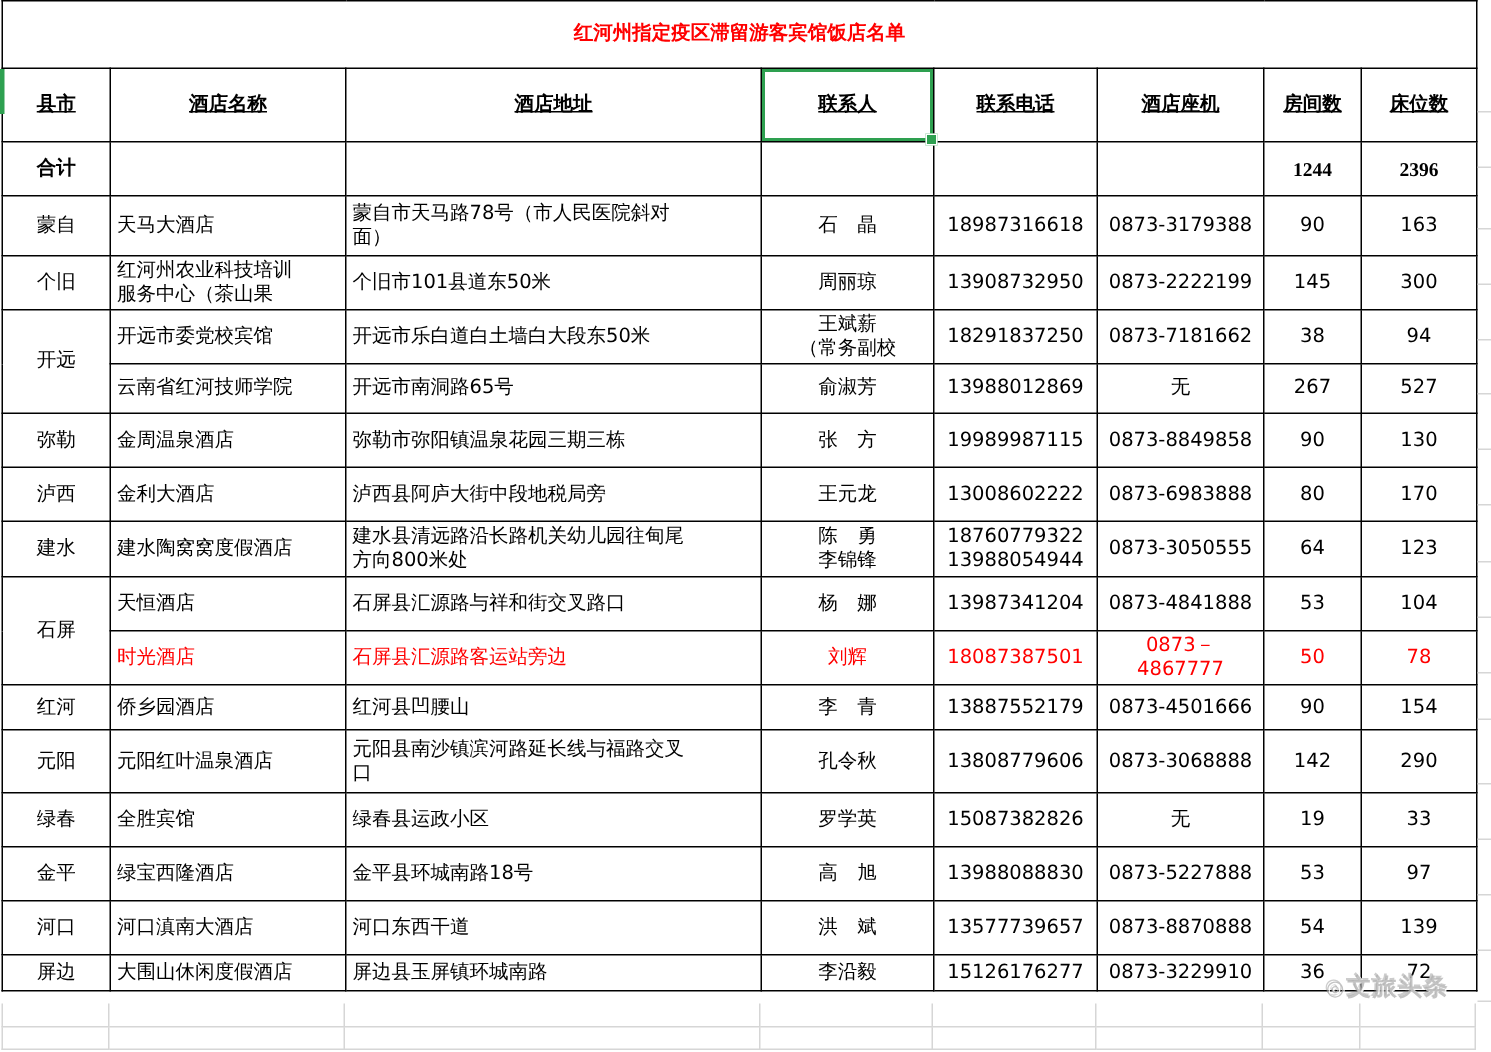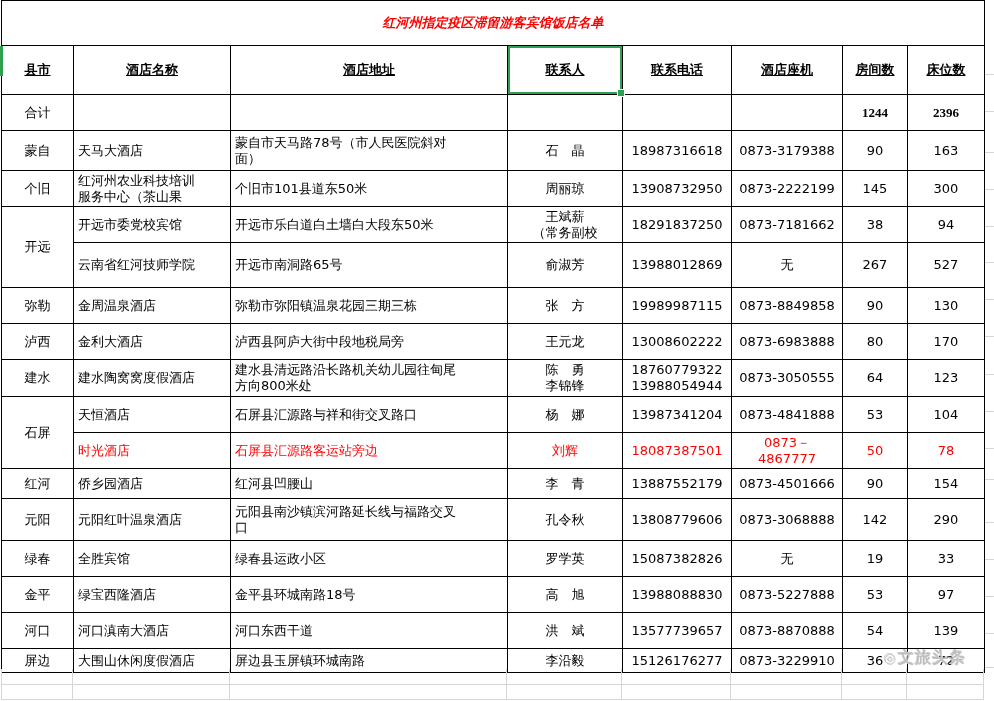--- a/index.html
+++ b/index.html
@@ -10,32 +10,32 @@
   }
   table.sheet {
     position:absolute; left:1px; top:0; width:984px;
     border-collapse:collapse; table-layout:fixed;
   }
   .sheet td, .sheet th {
     border:1px solid #000; padding:0 4px; font-size:13px; line-height:16px;
     vertical-align:middle; overflow:hidden; white-space:pre-line;
   }
   .title-cell {
-    text-align:center; color:#FF0000; font-weight:bold; font-size:15px;font-style:italic;
+    text-align:center; color:#FF0000; font-weight:bold; font-size:15px;
   }
   .sheet th { font-weight:bold; text-align:center; padding:0 2px;text-decoration:underline; }
   th.selected { box-shadow: inset 0 0 0 2px #2EA050; position:relative; overflow:visible; }
   .handle {
     position:absolute; right:-3px; bottom:-3px; width:6px; height:6px;
     background:#2EA050; border:1px solid #fff; z-index:3; display:block;
   }
   td.c { text-align:center; }
   td.l { text-align:left; }
   tr.hl td { color:#FF0000; }
-  .total-label { font-weight:normal; font-size:14px; }
+  .total-label { font-weight:bold; font-size:14px; }
   .serifnum { font-family:Liberation Serif, serif; font-weight:bold; font-size:14px; }
   .green-edge { position:absolute; left:0; top:46px; width:3px; height:30px; background:#2EA050; z-index:2; }
   .bottom-grid {
     position:absolute; left:1px; top:669px; display:grid;
     grid-template-columns:72px 157px 277px 115px 109px 111px 65px 77px;
     grid-template-rows:16px 15px;
   }
   .bottom-grid .ecell { border-right:1px solid #D6D6D6; border-bottom:1px solid #D6D6D6; }
   .bottom-grid .ecell.first { border-left:1px solid #D6D6D6; }
   .rline { position:absolute; left:985px; width:9px; height:1px; background:#D6D6D6; }
@@ -118,21 +118,21 @@
           <td class="c" rowspan="2">开远</td>
           <td class="l">开远市委党校宾馆</td>
           <td class="l">开远市乐白道白土墙白大段东50米</td>
           <td class="c">王斌薪
 （常务副校</td>
           <td class="c">18291837250</td>
           <td class="c">0873-7181662</td>
           <td class="c">38</td>
           <td class="c">94</td>
         </tr>
-        <tr style="height: 45px;">
+        <tr style="height: 33px;">
           <td class="l">云南省红河技师学院</td>
           <td class="l">开远市南洞路65号</td>
           <td class="c">俞淑芳</td>
           <td class="c">13988012869</td>
           <td class="c">无</td>
           <td class="c">267</td>
           <td class="c">527</td>
         </tr>
         <tr style="height: 36px;">
           <td class="c">弥勒</td>

